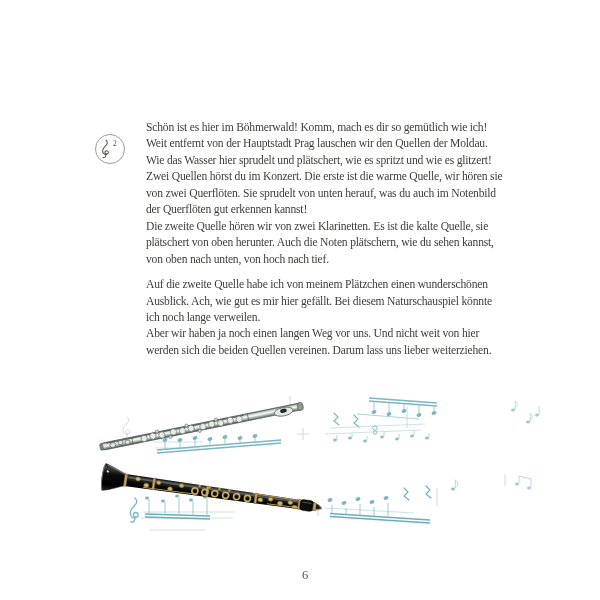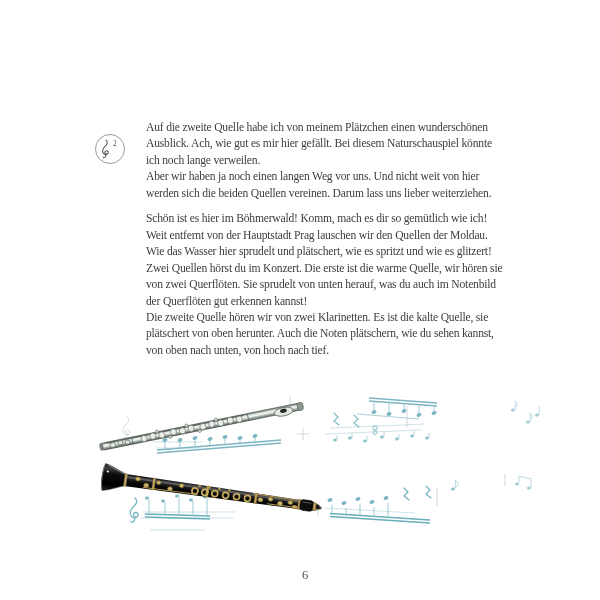--- a/index.html
+++ b/index.html
@@ -58,34 +58,34 @@
 
   <div class="track-badge">
     <svg width="32" height="32" viewBox="0 0 32 32">
       <circle cx="16" cy="16" r="14.5" fill="#ffffff" stroke="#9b9b9b" stroke-width="1"></circle>
       <use href="#clefPath" transform="translate(7,6.5) scale(0.47)" stroke="#55524e" stroke-width="2.2"></use>
     </svg>
     <span class="badge-num">2</span>
   </div>
 
   <div class="text-block">
-    <p>Auf die zweite Quelle habe ich von meinem Plätzchen einen wunderschönen
-Ausblick. Ach, wie gut es mir hier gefällt. Bei diesem Naturschauspiel könnte
-ich noch lange verweilen.
-Aber wir haben ja noch einen langen Weg vor uns. Und nicht weit von hier
-werden sich die beiden Quellen vereinen. Darum lass uns lieber weiterziehen.</p>
     <p>Schön ist es hier im Böhmerwald! Komm, mach es dir so gemütlich wie ich!
 Weit entfernt von der Hauptstadt Prag lauschen wir den Quellen der Moldau.
 Wie das Wasser hier sprudelt und plätschert, wie es spritzt und wie es glitzert!
 Zwei Quellen hörst du im Konzert. Die erste ist die warme Quelle, wir hören sie
 von zwei Querflöten. Sie sprudelt von unten herauf, was du auch im Notenbild
 der Querflöten gut erkennen kannst!
 Die zweite Quelle hören wir von zwei Klarinetten. Es ist die kalte Quelle, sie
 plätschert von oben herunter. Auch die Noten plätschern, wie du sehen kannst,
 von oben nach unten, von hoch nach tief.</p>
+    <p>Auf die zweite Quelle habe ich von meinem Plätzchen einen wunderschönen
+Ausblick. Ach, wie gut es mir hier gefällt. Bei diesem Naturschauspiel könnte
+ich noch lange verweilen.
+Aber wir haben ja noch einen langen Weg vor uns. Und nicht weit von hier
+werden sich die beiden Quellen vereinen. Darum lass uns lieber weiterziehen.</p>
   </div>
 
   <div class="illustration">
     <svg width="460" height="172" viewBox="0 0 460 172" role="img" aria-label="Querflöte und Klarinette über handgeschriebenen hellblauen Noten">
 
       <g>
 
         <use href="#clefPath" transform="translate(36,28) scale(0.58)" stroke="#c3cbcd" stroke-width="1.6" opacity="0.8"></use>
         <path d="M68 54 H118 M70 60 H115 M245 40 L340 36 M240 46 L336 42" stroke="#b5d5dc" stroke-width="0.8" fill="none" opacity="0.85"></path>
         <path d="M72 62 L196 52 M72 65 L196 55" stroke="#7db6c3" stroke-width="1.4" fill="none"></path>

